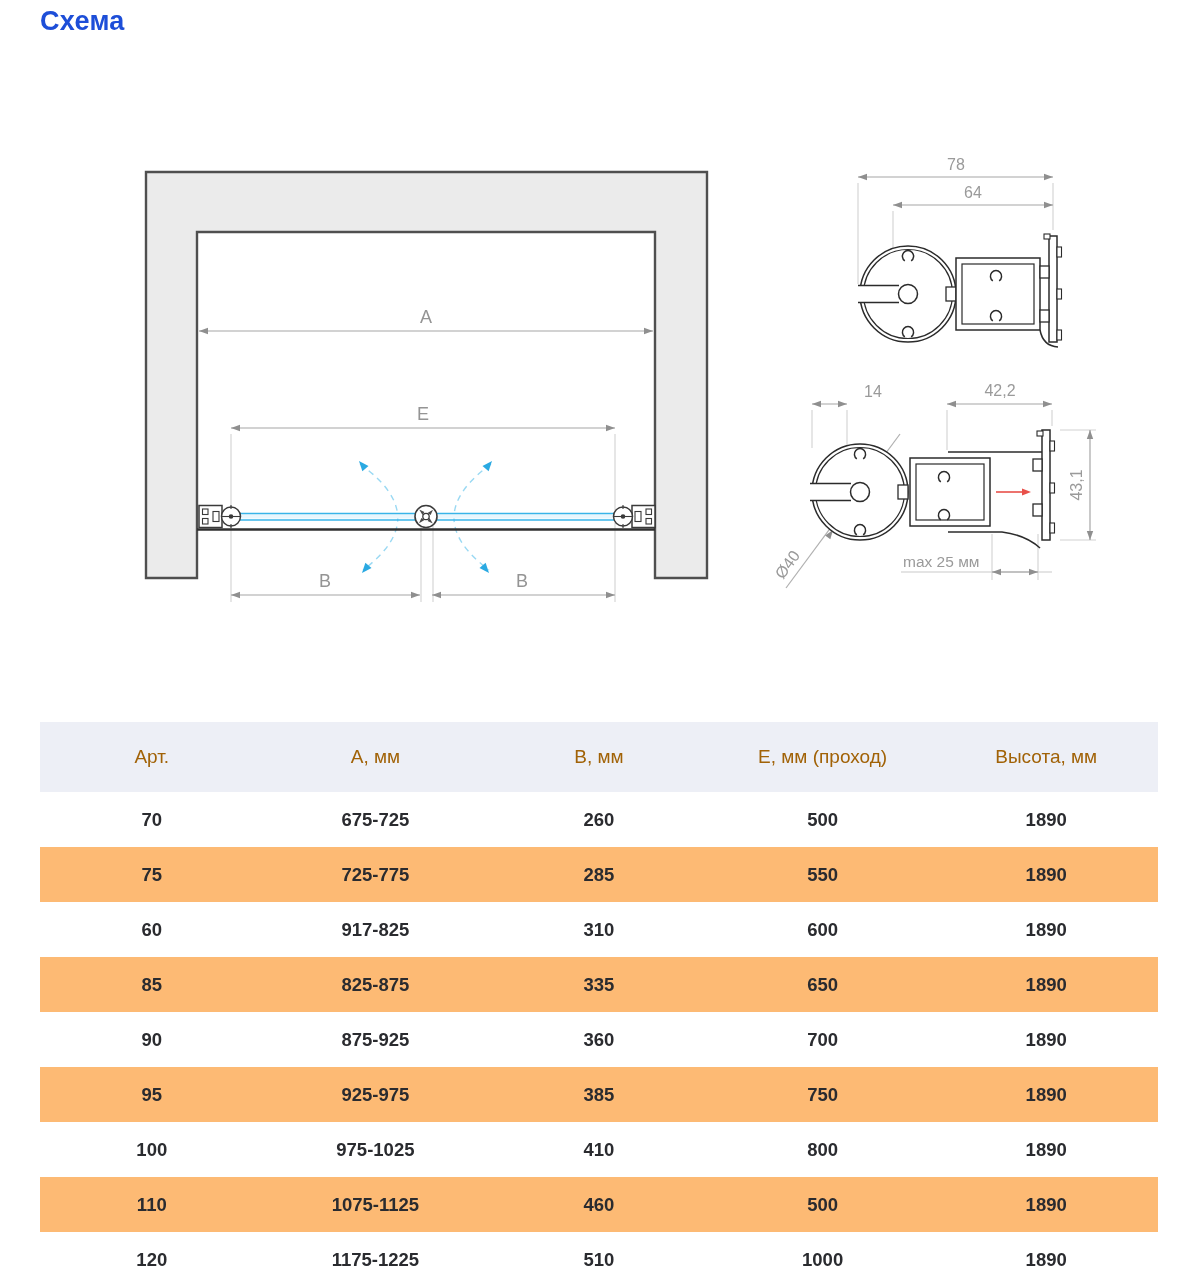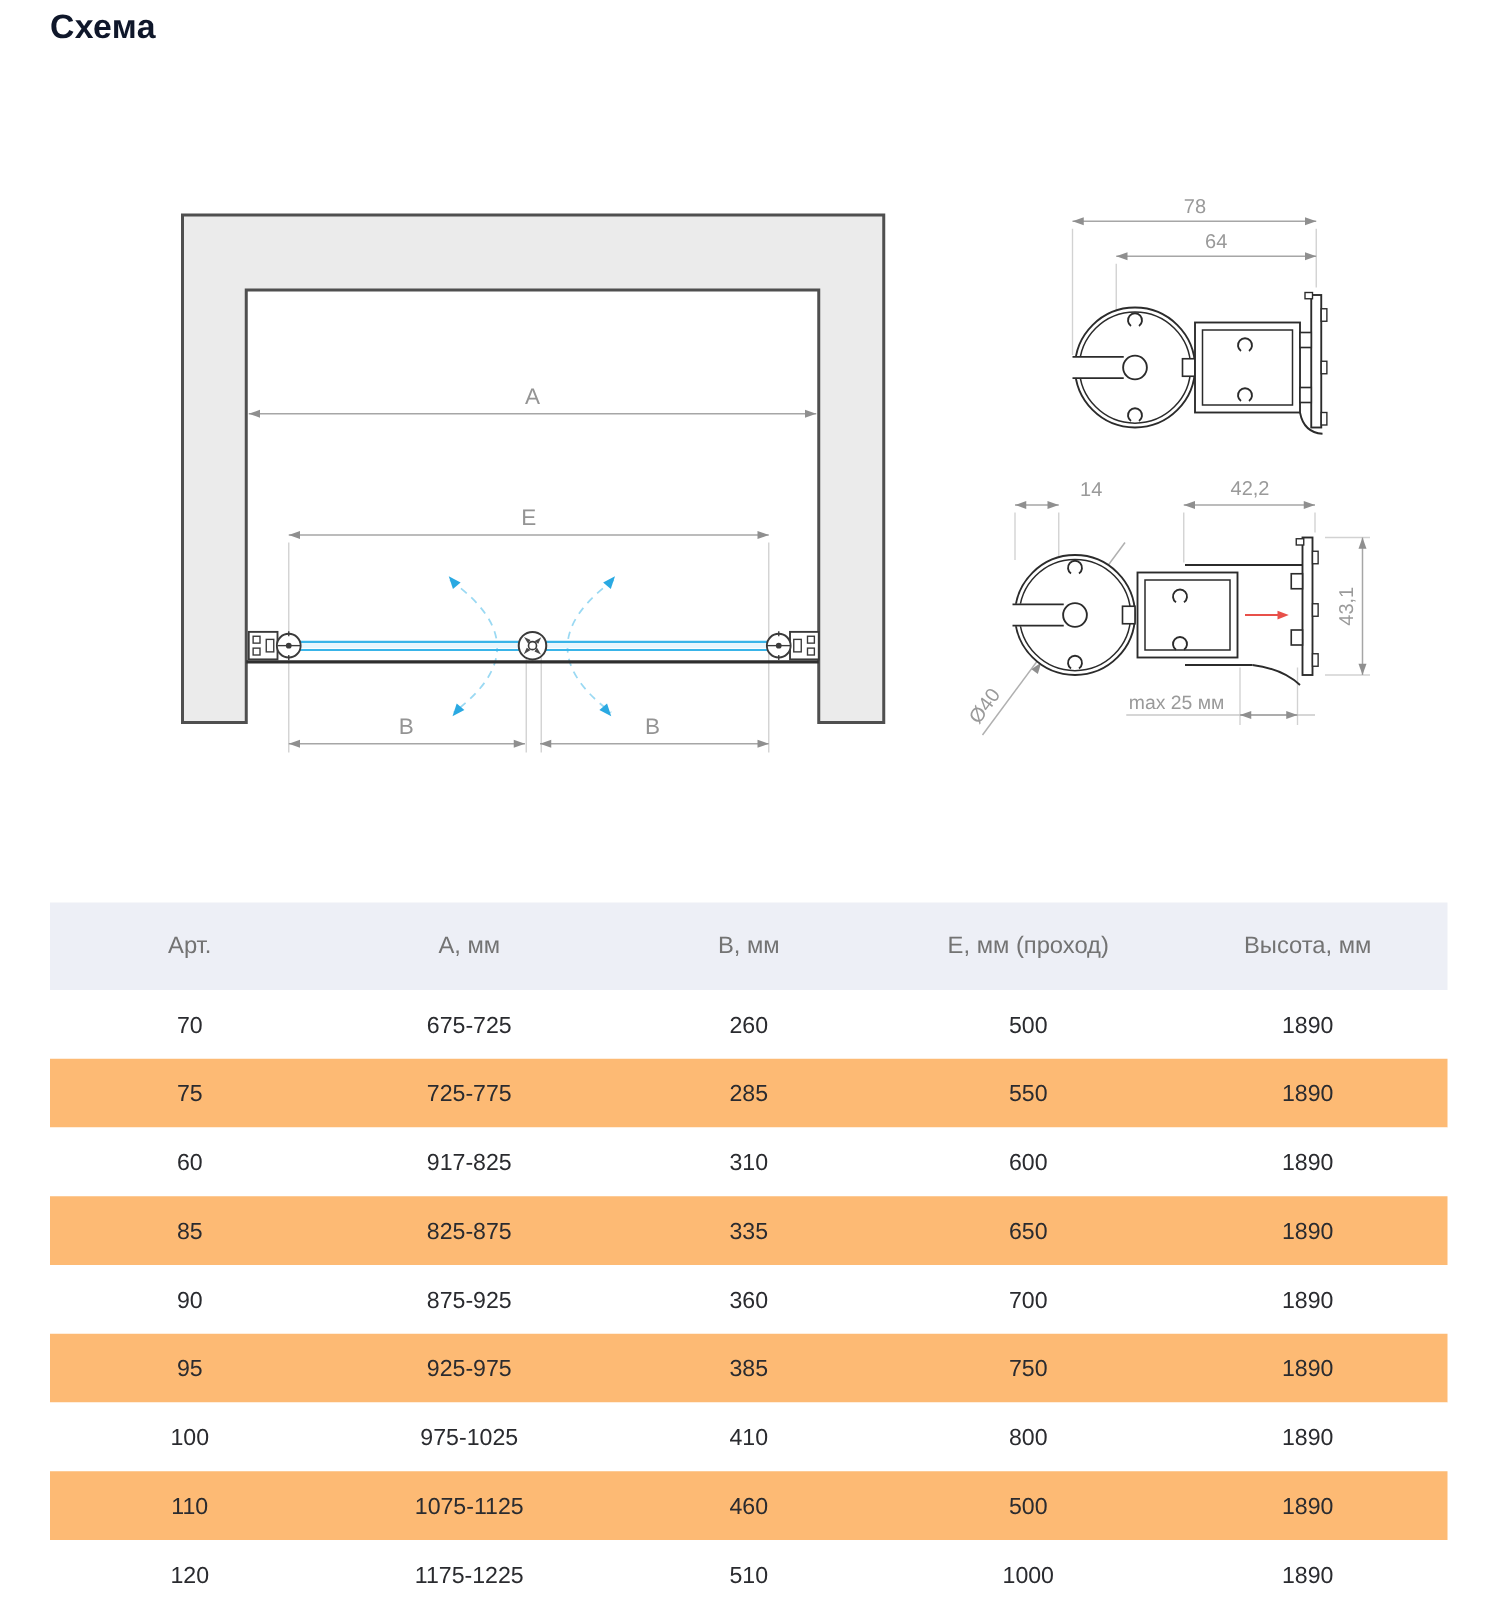--- a/index.html
+++ b/index.html
@@ -1,30 +1,30 @@
 <!DOCTYPE html>
 <html><head>
 <meta charset="utf-8">
 <style>
   * { margin:0; padding:0; box-sizing:border-box; }
   html,body { width:1198px; height:1286px; background:#ffffff; overflow:hidden;
               font-family:"Liberation Sans", sans-serif; position:relative; }
   .page-title { position:absolute; left:40px; top:6px; font-size:27px; font-weight:700;
-                color:#0f172a; letter-spacing:.3px; }
+                color:#1d4ed8; letter-spacing:.3px; }
   svg.diagram { position:absolute; left:0; top:0; width:1198px; height:710px; }
   svg text { font-family:"Liberation Sans", sans-serif; }
   .dim-label { fill:#949494; font-size:18px; }
   .dim-label-sm { fill:#9a9a9a; font-size:16px; }
   .dim-label-xs { fill:#9a9a9a; font-size:15.5px; }
 
   .data-table { position:absolute; left:40px; top:722px; width:1118px; }
   .t-row { display:grid; grid-template-columns:repeat(5,1fr); align-items:center;
            text-align:center; }
-  .t-head { height:70px; background:#edeff6; font-size:19px; font-weight:500; color:#737373; }
-  .t-body-row { height:55px; font-size:18.5px; color:#2a2b2f; background:#ffffff; }
+  .t-head { height:70px; background:#edeff6; font-size:19px; font-weight:500; color:#a16207; }
+  .t-body-row { height:55px; font-size:18.5px; color:#2a2b2f; background:#ffffff;font-weight:bold; }
   .t-body-row.alt { background:#fdba74; }
 </style>
 </head>
 <body>
 
 <div class="page-title">Схема</div>
 
 <svg class="diagram" viewBox="0 0 1198 710">
 
   <g>

